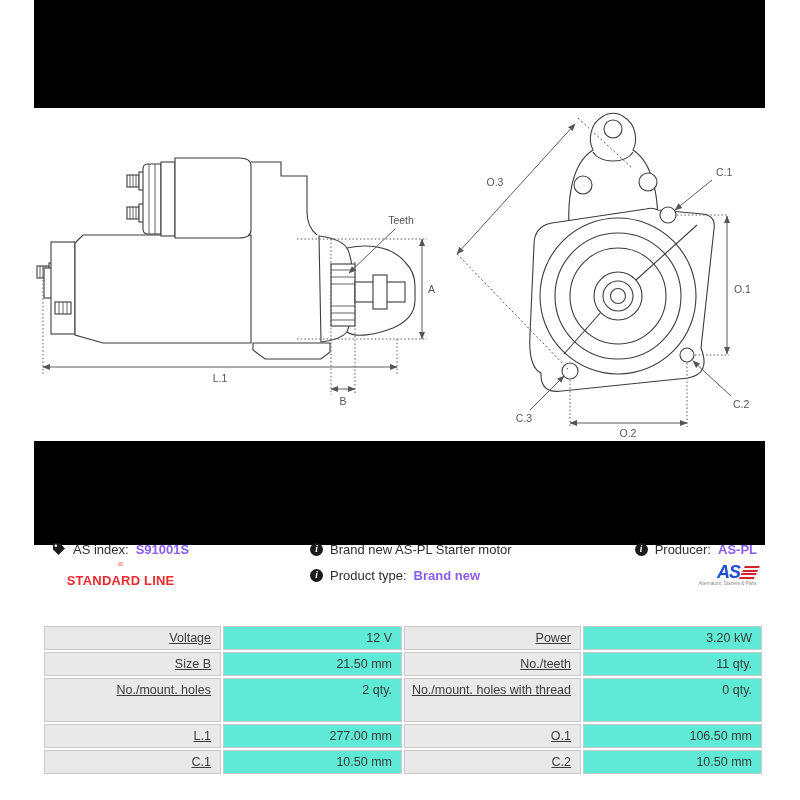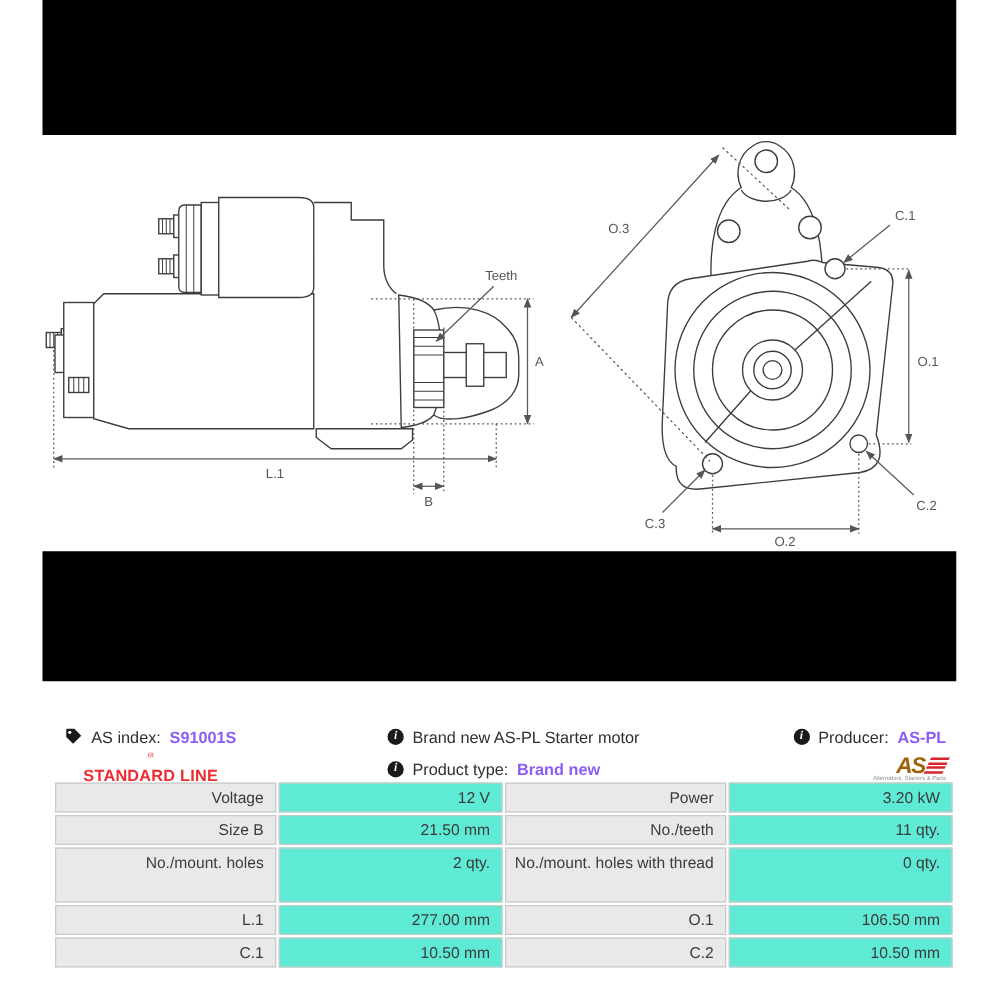--- a/index.html
+++ b/index.html
@@ -6,48 +6,48 @@
   .page{position:relative;width:800px;height:800px;background:#fff;overflow:hidden;
         font-family:"Liberation Sans",sans-serif;color:#2e2e2e;}
   .bar{position:absolute;left:34px;width:731px;background:#000;}
   .bar.top{top:0;height:108px;}
   .bar.mid{top:441px;height:104px;}
   svg text{font-family:"Liberation Sans",sans-serif;fill:#555;font-size:10.5px;}
   .drawL{position:absolute;left:35px;top:112px;}
   .drawF{position:absolute;left:450px;top:110px;}
 
   
-  .info{position:absolute;top:576px;left:0;width:800px;height:66px;font-size:13px;}
+  .info{position:absolute;top:536px;left:0;width:800px;height:66px;font-size:13px;}
   .icol{position:absolute;top:0;}
   .icol.c1{left:52px;}
   .icol.c2{left:310px;}
   .icol.c3{right:43px;text-align:right;}
   .iline{height:26px;display:flex;align-items:center;gap:7px;white-space:nowrap;}
   .icol.c3 .iline{justify-content:flex-end;}
   .iline b{color:#8b5cf6;}
   .red-line{color:#ee2b30;font-weight:bold;letter-spacing:.2px;flex-direction:column;}
   .info-ic{width:13px;height:13px;border-radius:50%;background:#1a1a1a;color:#fff;
            display:inline-flex;align-items:center;justify-content:center;
            font-size:9.5px;font-weight:bold;font-style:italic;flex:0 0 13px;
            font-family:"Liberation Serif",serif;}
   .aslogo{display:inline-flex;flex-direction:column;align-items:flex-end;margin-top:1px;}
   .aslogo-row{display:flex;align-items:flex-end;gap:2px;}
-  .aslogo-as{color:#a16207;font-weight:bold;font-style:italic;font-size:18px;
+  .aslogo-as{color:#1d4ed8;font-weight:bold;font-style:italic;font-size:18px;
              letter-spacing:-1px;line-height:14px;}
   .stripes{display:flex;flex-direction:column;gap:1.5px;transform:skewX(-25deg);}
   .stripes i{display:block;width:15px;height:2px;background:#d9232a;}
   .aslogo-tag{font-size:6px;color:#8a8a8a;margin-top:2px;transform:scale(.78);
               transform-origin:100% 0;white-space:nowrap;}
 
   
   table.spec{position:absolute;top:624px;left:42px;border-collapse:separate;
              border-spacing:2px;font-size:12.5px;color:#3b3b3b;table-layout:fixed;width:716px;}
   table.spec td{border:1px solid #c9c9c9;text-align:right;vertical-align:top;
                 padding:3px 9px 2px 4px;line-height:16px;height:17px;overflow:hidden;}
-  td.lbl{background:#e9e9e9;width:162px;}
+  td.lbl{background:#e9e9e9;width:162px;text-decoration:underline;}
   td.val{background:#5eead4;width:164px;}
   tr.tall td{height:37px;}
 </style>
 </head>
 <body>
 
 <div class="page">
 
   <div class="bar top"></div>
 

